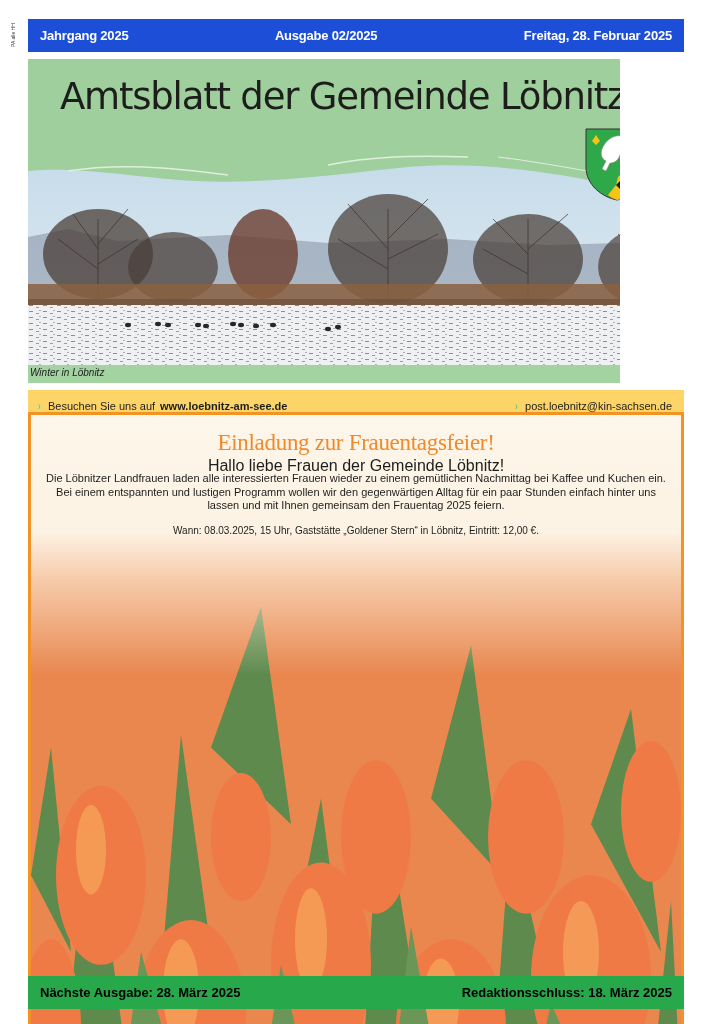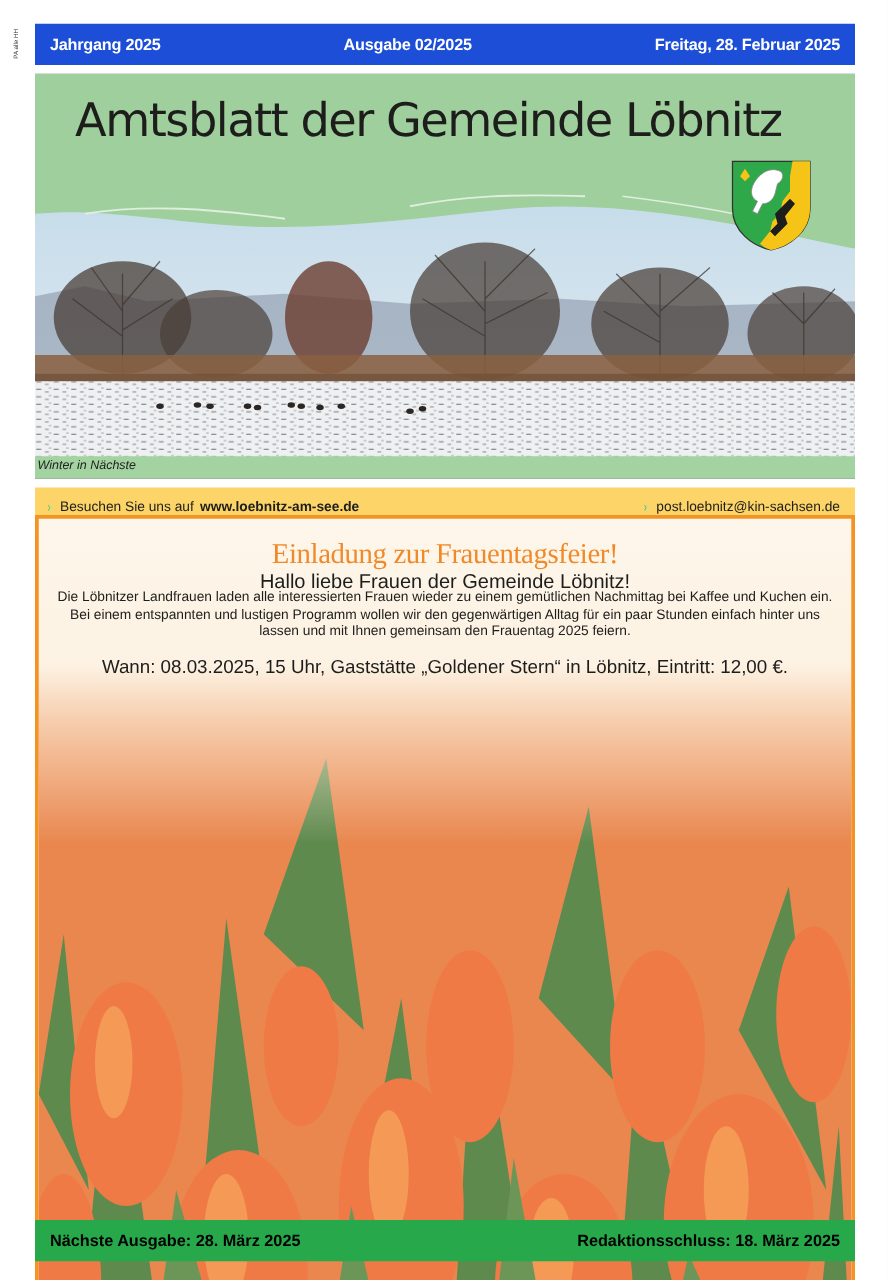--- a/index.html
+++ b/index.html
@@ -14,22 +14,22 @@
 
     .top-bar {
       position: absolute; left: 28px; top: 19px; width: 656px; height: 33px;
       background: #1d4ed8; color: #fff; display: flex; align-items: center;
       justify-content: space-between; padding: 0 12px;
       font-family: "Liberation Sans", sans-serif; font-weight: bold; font-size: 13px;
     }
     .top-bar span { letter-spacing: -0.2px; }
 
     .header {
-      position: absolute; left: 28px; top: 59px; width: 656px; height: 324px;
-      overflow: hidden; background: #737373;
+      position: absolute; left: 28px; top: 59px; width: 592px; height: 324px;
+      overflow: hidden; background: #3b82f6;
     }
     .header-title {
       position: absolute; left: 32px; top: 16px; font-size: 37px; color: #1d1d1b;
       font-family: "DejaVu Sans", sans-serif; font-weight: normal; letter-spacing: -1.2px;
       white-space: nowrap;
     }
     .header-sub {
       position: absolute; left: 32px; top: 65px; font-size: 13.5px; color: #1d1d1b;
       font-family: "DejaVu Sans", sans-serif; letter-spacing: -0.3px; white-space: nowrap;
     }
@@ -75,21 +75,21 @@
     .event-text {
       position: absolute; left: 0; top: 0; width: 100%; text-align: center; color: #1d1d1b;
       font-family: "Liberation Sans", sans-serif;
     }
     .event-title {
       margin-top: 15px; font-family: "Liberation Serif", serif; font-size: 23px;
       color: #f0892a; letter-spacing: -0.3px;
     }
     .event-greeting { margin-top: 3px; font-size: 16px; line-height: 13px; }
     .event-body { font-size: 11px; line-height: 13.5px; padding: 0 8px; }
-    .event-when { margin-top: 12px; font-size: 15px; }
+    .event-when { margin-top: 12px; font-size: 10px; }
     .event-closing { margin-top: 8px; font-size: 11px; font-weight: bold; }
 
     .bottom-bar {
       position: absolute; left: 28px; top: 976px; width: 656px; height: 33px;
       background: #27a94b; color: #000000; display: flex; align-items: center;
       justify-content: space-between; padding: 0 12px;
       font-family: "Liberation Sans", sans-serif; font-weight: bold; font-size: 13px;
     }
   </style>
 </head>
@@ -167,21 +167,21 @@
 
   <svg class="coat" viewBox="0 0 66 74">
     <path d="M2 2 L64 2 L64 40 C64 58 48 70 33 73 C18 70 2 58 2 40 Z" fill="#2fa84a" stroke="#333" stroke-width="1"></path>
     <path d="M50 2 L64 2 L64 40 C64 58 48 70 33 73 C30 72 26 70 24 68 L32 58 L34 50 L40 44 L42 34 L48 26 L48 14 Z" fill="#f5c416"></path>
     <path d="M36 44 L48 32 L52 36 L44 46 L46 52 L36 62 L32 58 L38 52 Z" fill="#1d1d1b"></path>
     <path d="M8 14 L12 8 L16 14 L12 18 Z" fill="#f5c416"></path>
     <path d="M18 22 C22 12 32 6 40 10 C44 12 42 18 38 20 L36 28 C34 34 30 36 26 36 L22 44 L18 42 L22 34 C18 32 16 28 18 22 Z" fill="#ffffff" stroke="#888" stroke-width="0.6"></path>
   </svg>
 
   <div class="caption-bar"></div>
-  <div class="caption">Winter in Nächste</div>
+  <div class="caption">Winter in Löbnitz</div>
 </div>
 
 <div class="info-bar">
   <div class="info-item">
     <span class="arrows">›<span class="a2">›</span><span class="a3">›</span></span>
     <span>Besuchen Sie uns auf </span>
     <b>www.loebnitz-am-see.de</b>
   </div>
   <div class="info-item">
     <span class="arrows">›<span class="a2">›</span><span class="a3">›</span></span>

